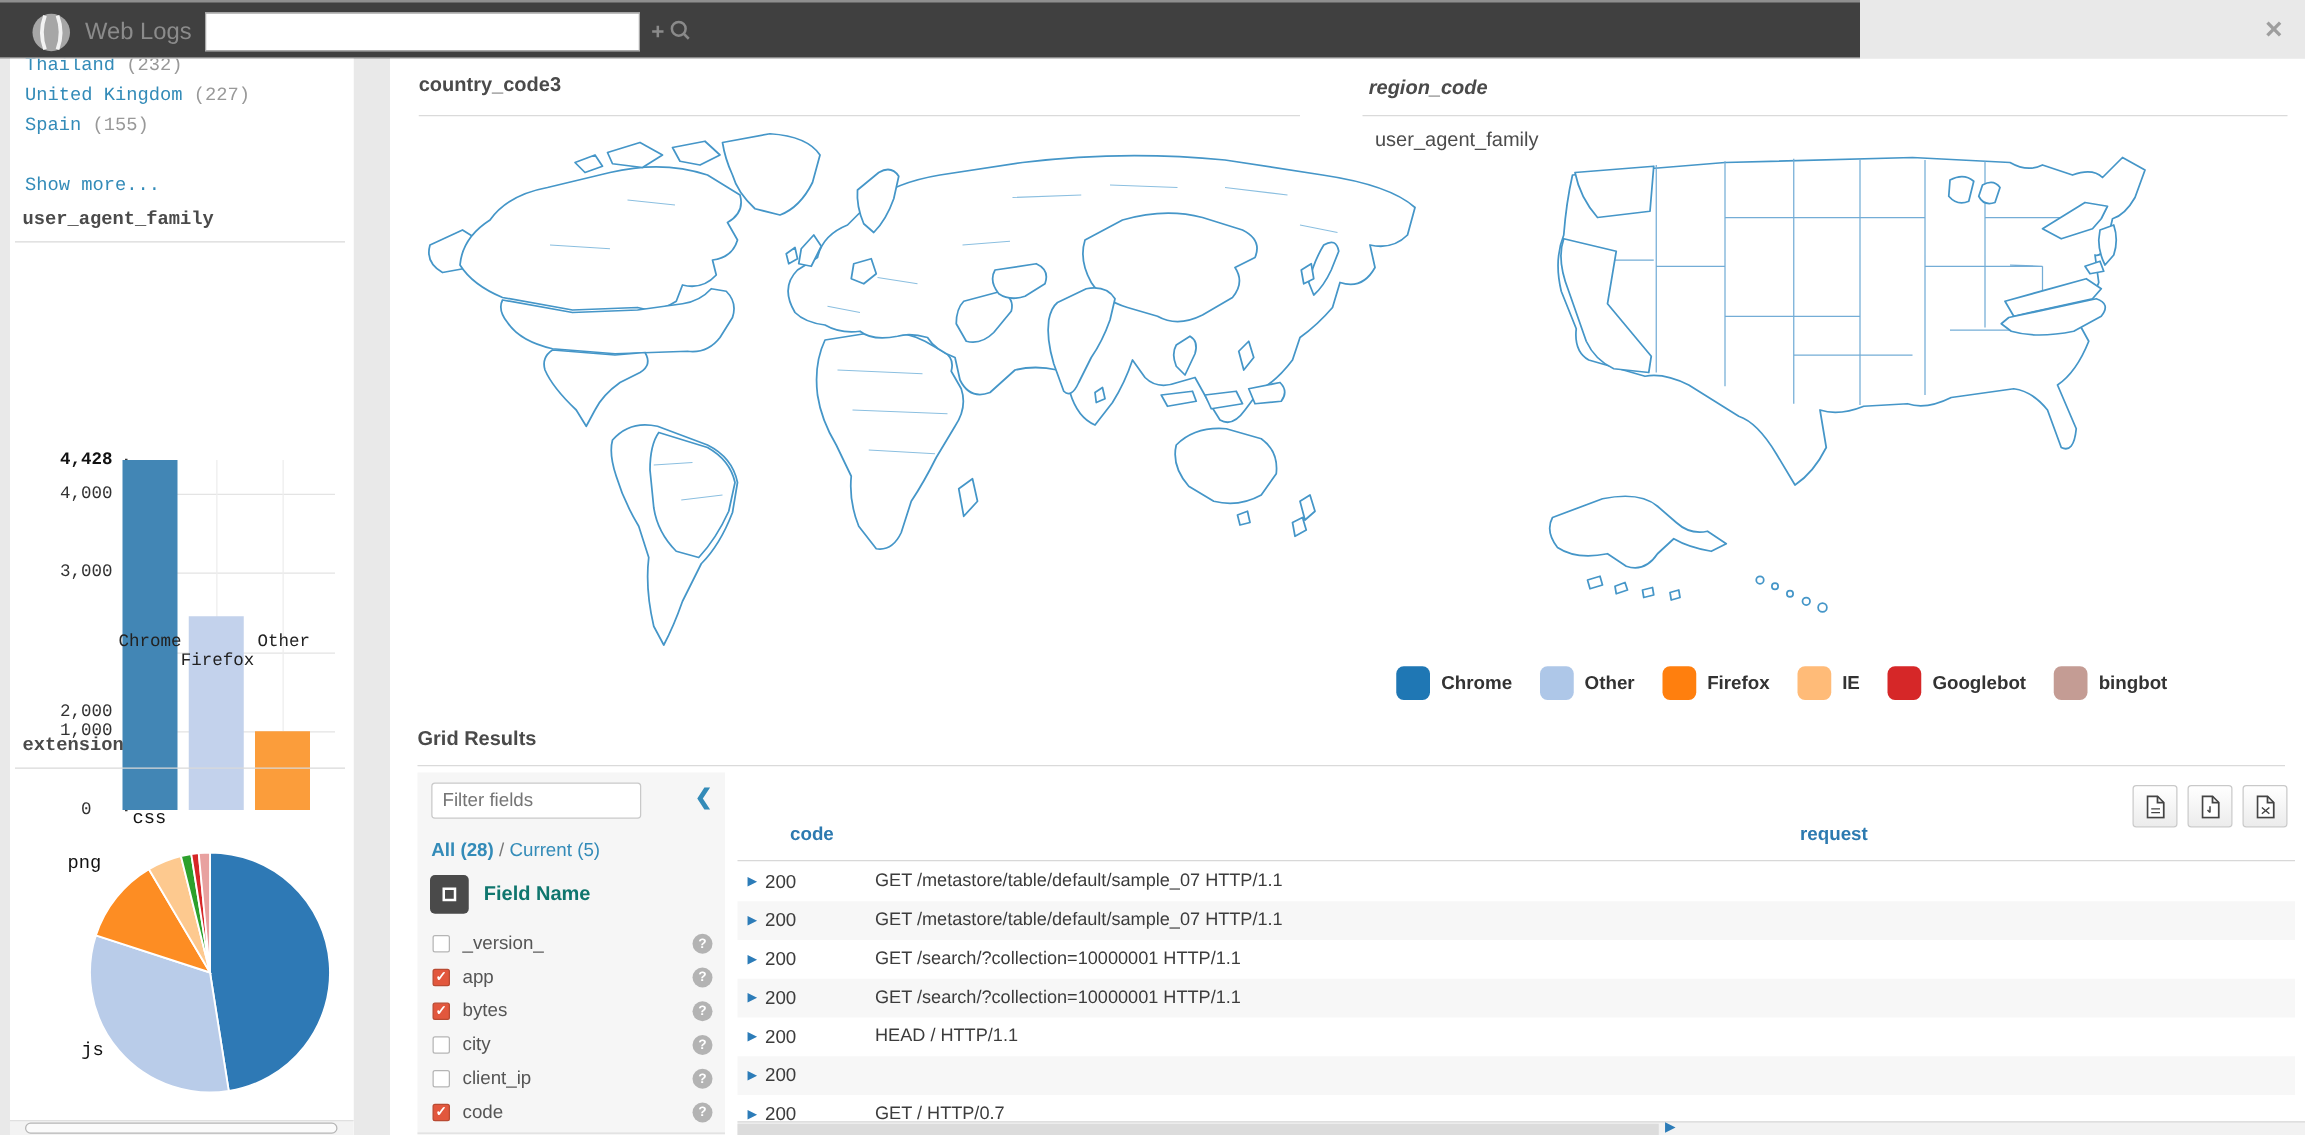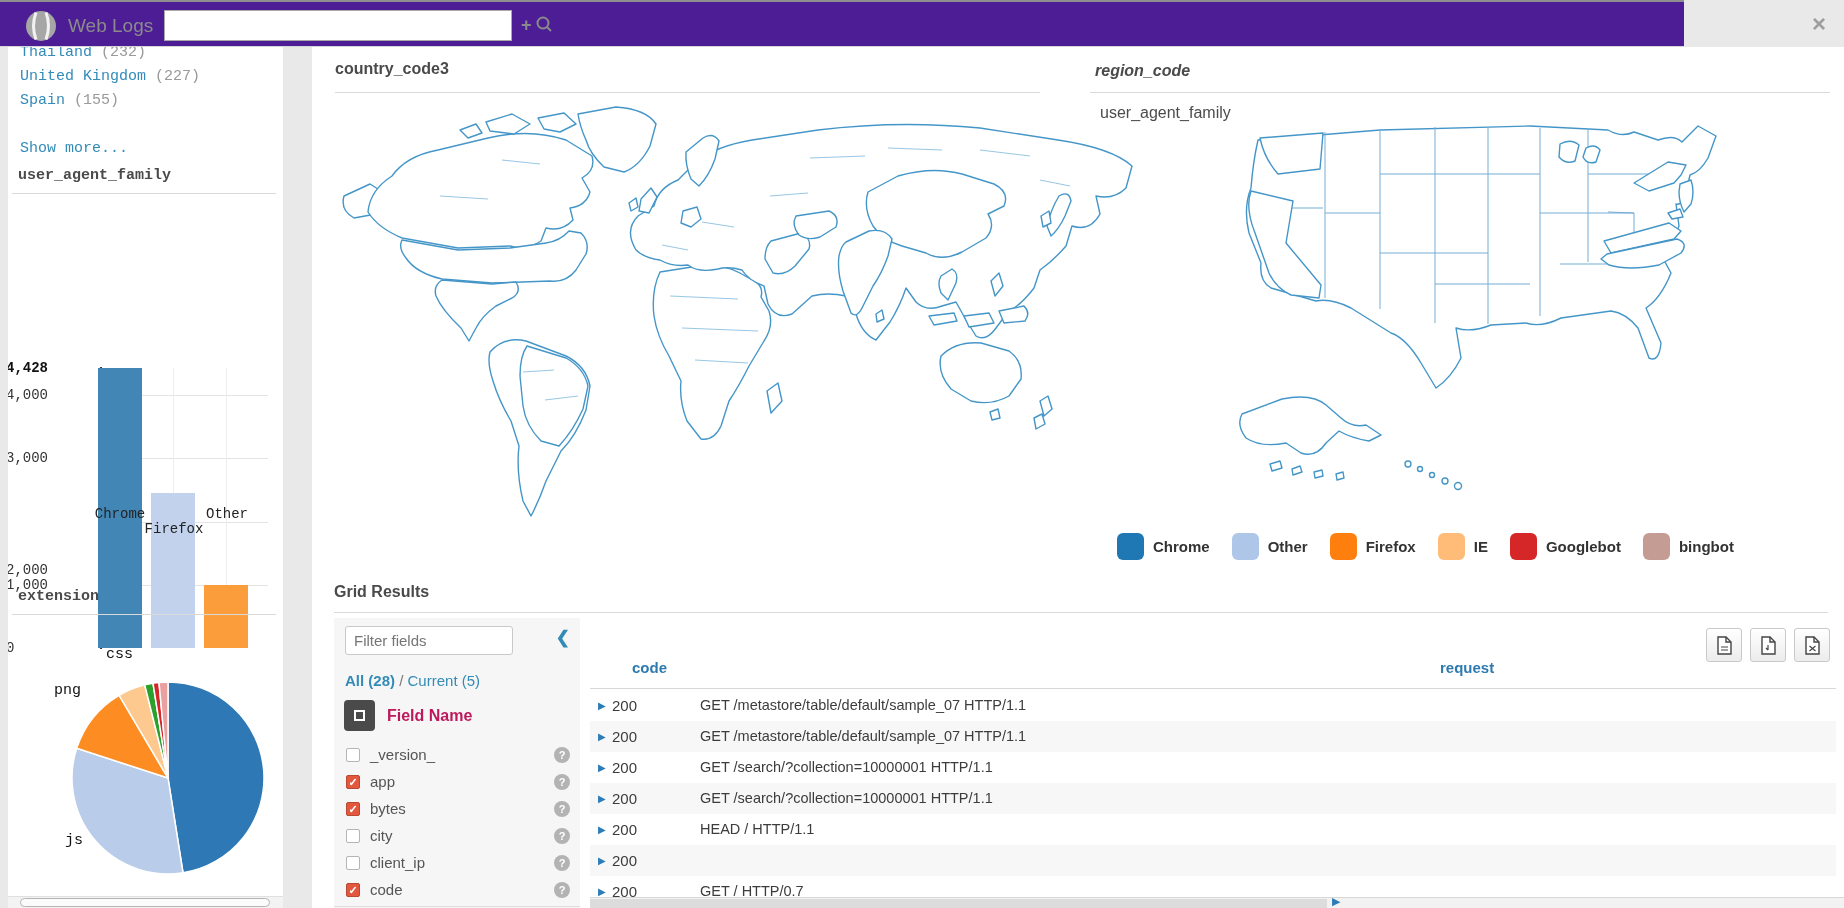--- a/index.html
+++ b/index.html
@@ -1,21 +1,21 @@
 <!DOCTYPE html>
 <html><head>
 <meta charset="utf-8">
 <style>
   * { margin:0; padding:0; box-sizing:border-box; }
   html,body { width:1844px; height:908px; overflow:hidden; background:#e9e9e9;
     font-family:"Liberation Sans", sans-serif; }
 
   
-  #topbar { position:absolute; left:0; top:0; width:1684px; height:47px;
-    background:#4c1d95; border-top:2px solid #8f8f8f; border-bottom:1px solid #d5d5d5; }
+  #topbar { position:absolute; left:0; top:0; width:1488px; height:47px;
+    background:#404040; border-top:2px solid #8f8f8f; border-bottom:1px solid #d5d5d5; }
   #logo { position:absolute; left:24px; top:7px; width:34px; height:34px; }
   #app-title { position:absolute; left:68px; top:13px; font-size:19px; color:#8b8b8b; }
   #topsearch { position:absolute; left:164px; top:8px; width:348px; height:31px;
     border:1px solid #a9a9a9; background:#fff; font-size:15px; padding:0 8px; color:#444; }
   #add-icon { position:absolute; left:521px; top:13px; font-size:18px; font-weight:bold; color:#8a8a8a; }
   #mag-icon { position:absolute; left:535px; top:13px; }
   #close-icon { position:absolute; left:1812px; top:10px; font-size:24px; font-weight:bold;
     color:#9e9e9e; cursor:pointer; line-height:24px; }
 
   
@@ -25,21 +25,21 @@
   .facet { height:24px; line-height:24px; font-size:15px; white-space:nowrap; }
   .facet a { color:#338bb8; text-decoration:none; cursor:pointer; }
   .facet .cnt { color:#999; }
   #show-more { position:absolute; left:12px; top:90px; height:24px; line-height:24px;
     font-size:15px; color:#338bb8; cursor:pointer; }
   .sec-title { font-size:15px; font-weight:bold; color:#4a4a4a; }
   #bar-title { position:absolute; left:10px; top:120px; }
   .hr { position:absolute; height:1px; background:#d9d9d9; }
   #hr-bar { left:4px; top:146px; width:264px; }
   #bar-plot { position:absolute; left:0; top:150px; width:275px; height:345px; }
-  .ytick { position:absolute; right:197px; width:80px; text-align:left; font-size:14px; color:#333;
+  .ytick { position:absolute; right:174px; width:80px; text-align:center; font-size:14px; color:#333;
     transform:translateY(-8px); }
   .ytick.bold { font-weight:bold; color:#111; }
   .hgrid { position:absolute; left:92px; width:168px; height:1px; background:#e4e4e4; }
   .vgrid { position:absolute; top:171px; width:1px; height:280px; background:#ededed; }
   #yaxis-line { position:absolute; left:92px; top:170px; width:2px; height:282px; background:#3a3a3a; }
   .bar { position:absolute; width:44px; cursor:pointer; }
   .xlab { position:absolute; font-size:14px; color:#222; width:80px; text-align:center; }
   #xlab-0 { left:72px; top:459px; }
   #xlab-1 { left:126px; top:474px; }
   #xlab-2 { left:179px; top:459px; }
@@ -82,21 +82,21 @@
   #collapse-icon { position:absolute; right:10px; top:9px; color:#338bb8; font-size:17px;
     font-weight:bold; cursor:pointer; }
   #allcur { position:absolute; left:11px; top:54px; font-size:15px; }
   #allcur .all { color:#338bb8; font-weight:bold; cursor:pointer; }
   #allcur .sep { color:#777; }
   #allcur .cur { color:#338bb8; cursor:pointer; }
   #fieldname-row { position:absolute; left:10px; top:82px; display:flex; align-items:center; gap:12px; }
   #toggle-all { width:31px; height:31px; background:#4a4a4a; border-radius:4px; cursor:pointer;
     display:flex; align-items:center; justify-content:center; }
   #toggle-all .inner { width:11px; height:11px; border:2px solid #fff; }
-  #fieldname-lab { font-size:16px; font-weight:bold; color:#be185d; }
+  #fieldname-lab { font-size:16px; font-weight:bold; color:#0f766e; }
   #field-list { position:absolute; left:0; top:124px; width:246px; }
   .field-row { position:relative; height:27px; }
   .cb { position:absolute; left:12px; top:6px; width:14px; height:14px; border:1px solid #b5b5b5;
     border-radius:2px; background:#fff; cursor:pointer; }
   .cb.on { background:#e2573d; border-color:#b94a32; color:#fff; font-size:11px; font-weight:bold;
     text-align:center; line-height:13px; }
   .field-lab { position:absolute; left:36px; top:4px; font-size:15px; color:#555; }
   .help { position:absolute; right:10px; top:5px; width:16px; height:16px; border-radius:50%;
     background:#b3b3b3; color:#fff; font-size:11px; font-weight:bold; text-align:center;
     line-height:16px; cursor:pointer; }

